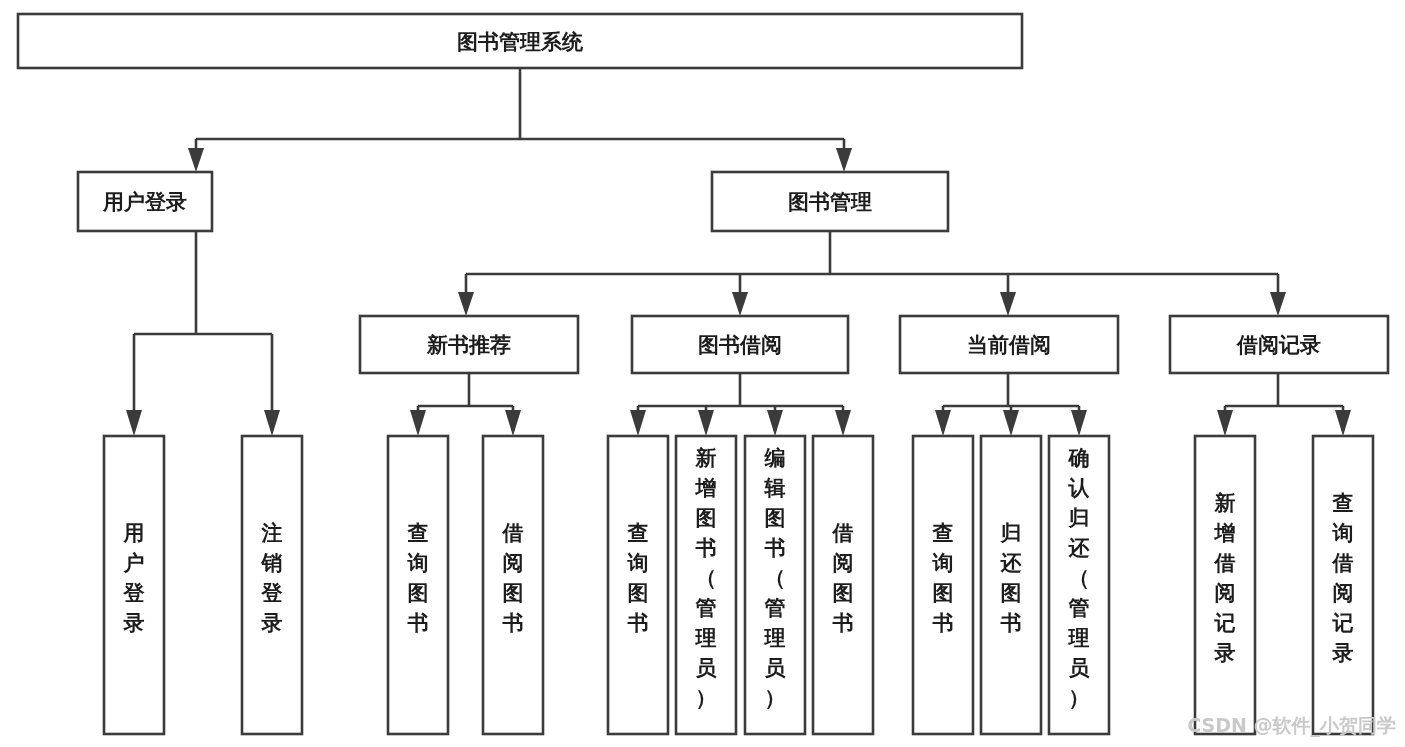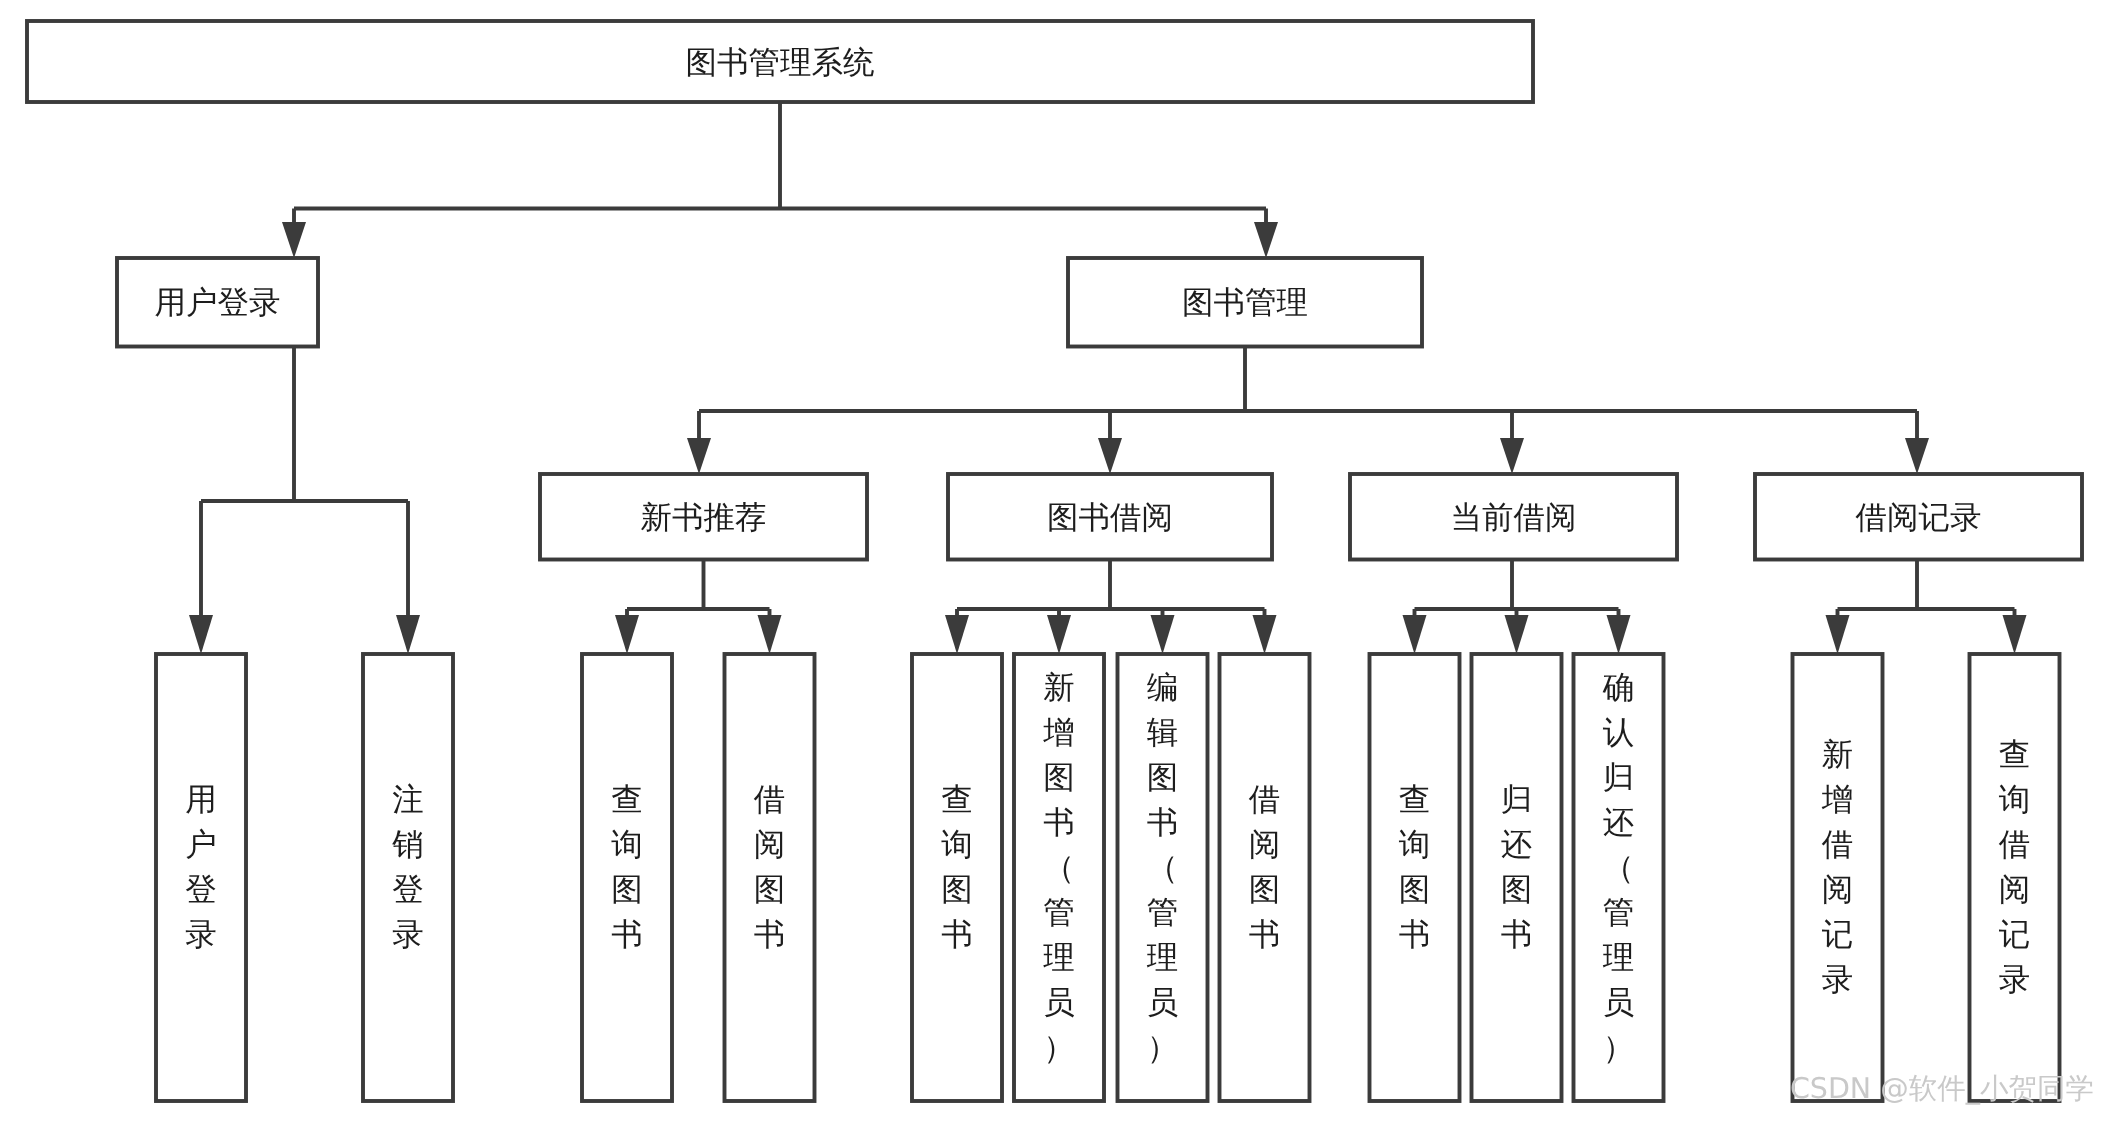--- a/index.html
+++ b/index.html
@@ -11,20 +11,21 @@
     width: 1405px;
     height: 747px;
     font-family: "DejaVu Sans", "Liberation Sans", sans-serif;
     overflow: hidden;
   }
   #diagram-root {
     position: relative;
     width: 1405px;
     height: 747px;
     background: #ffffff;
+    font-weight: bold;
   }
   svg#flowchart {
     display: block;
     width: 1405px;
     height: 747px;
   }
   .node-box {
     fill: #ffffff;
     stroke: #3b3b3b;
     stroke-width: 2.6;

